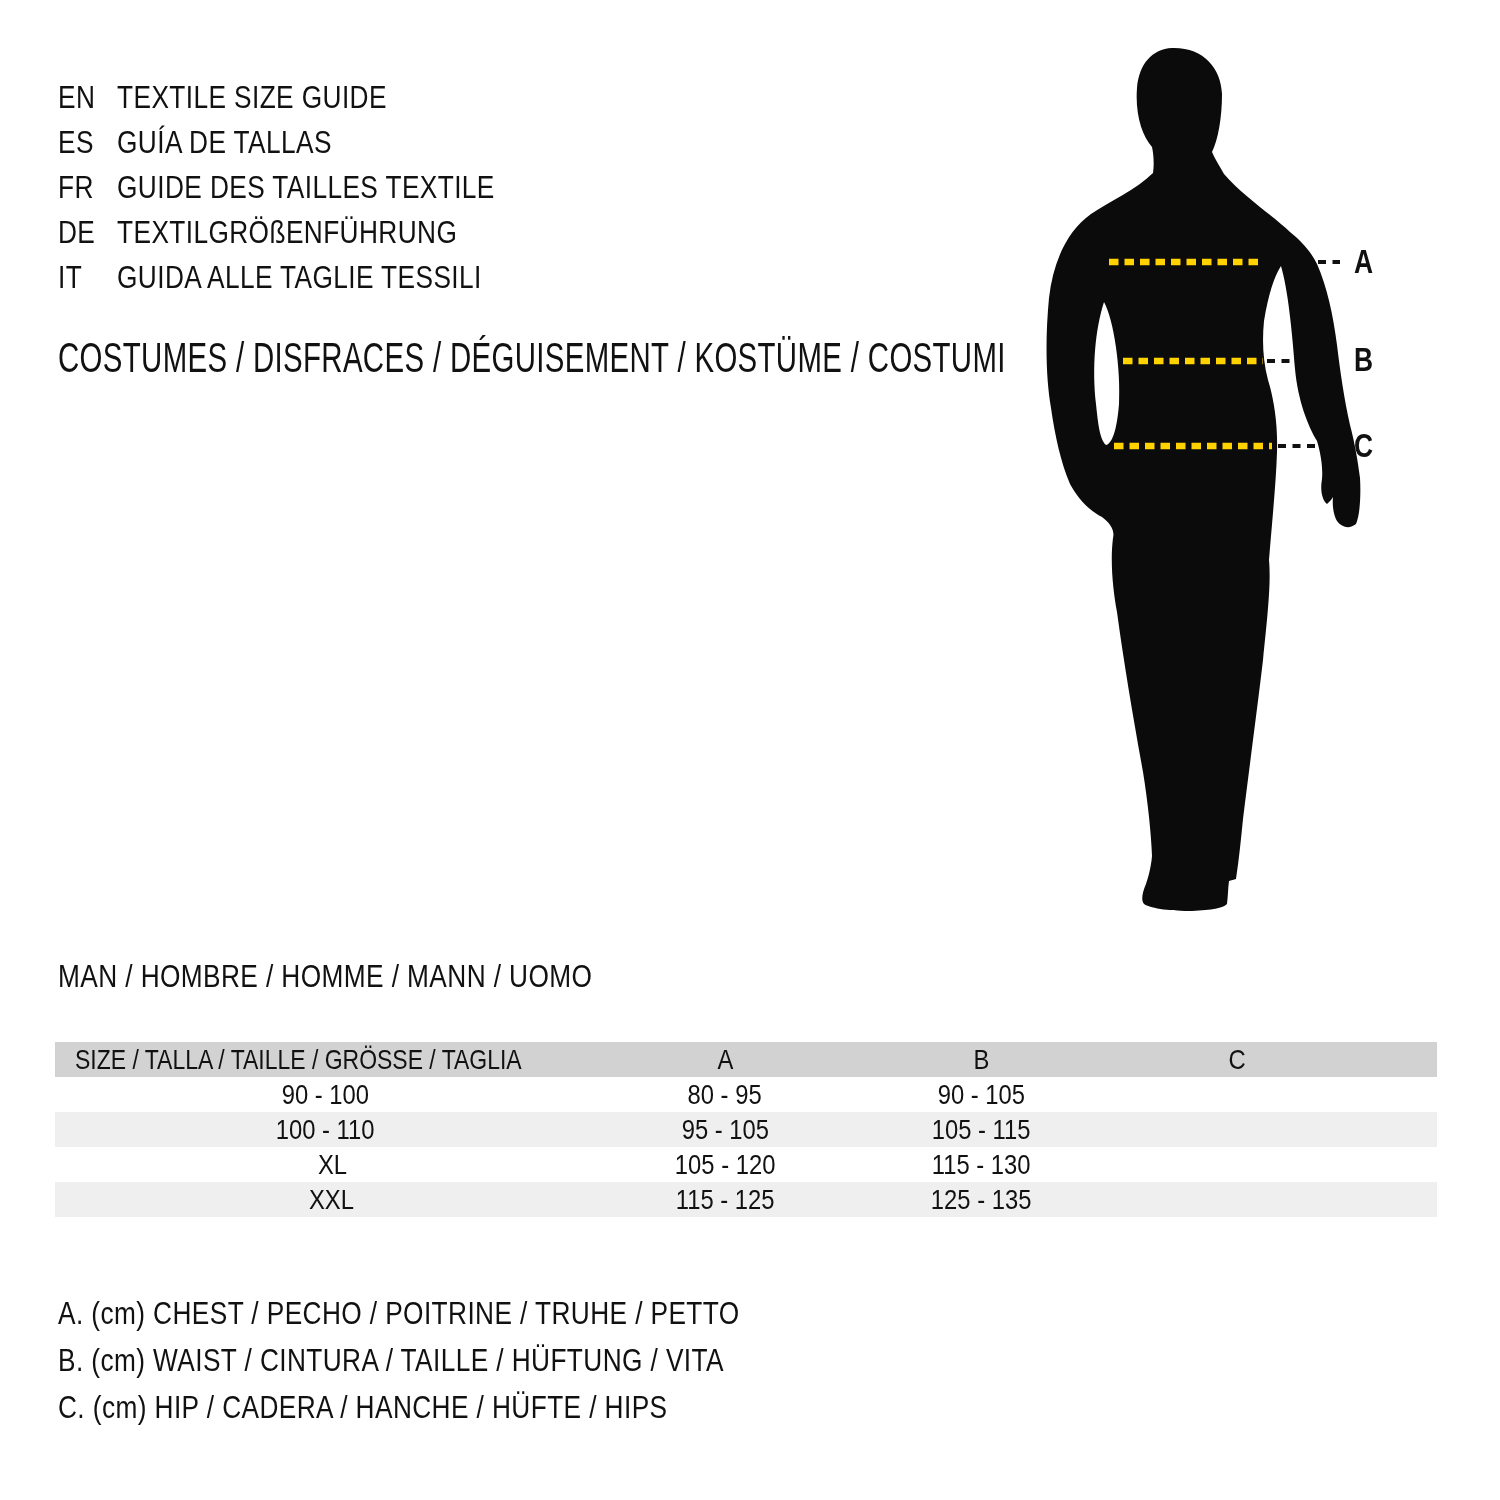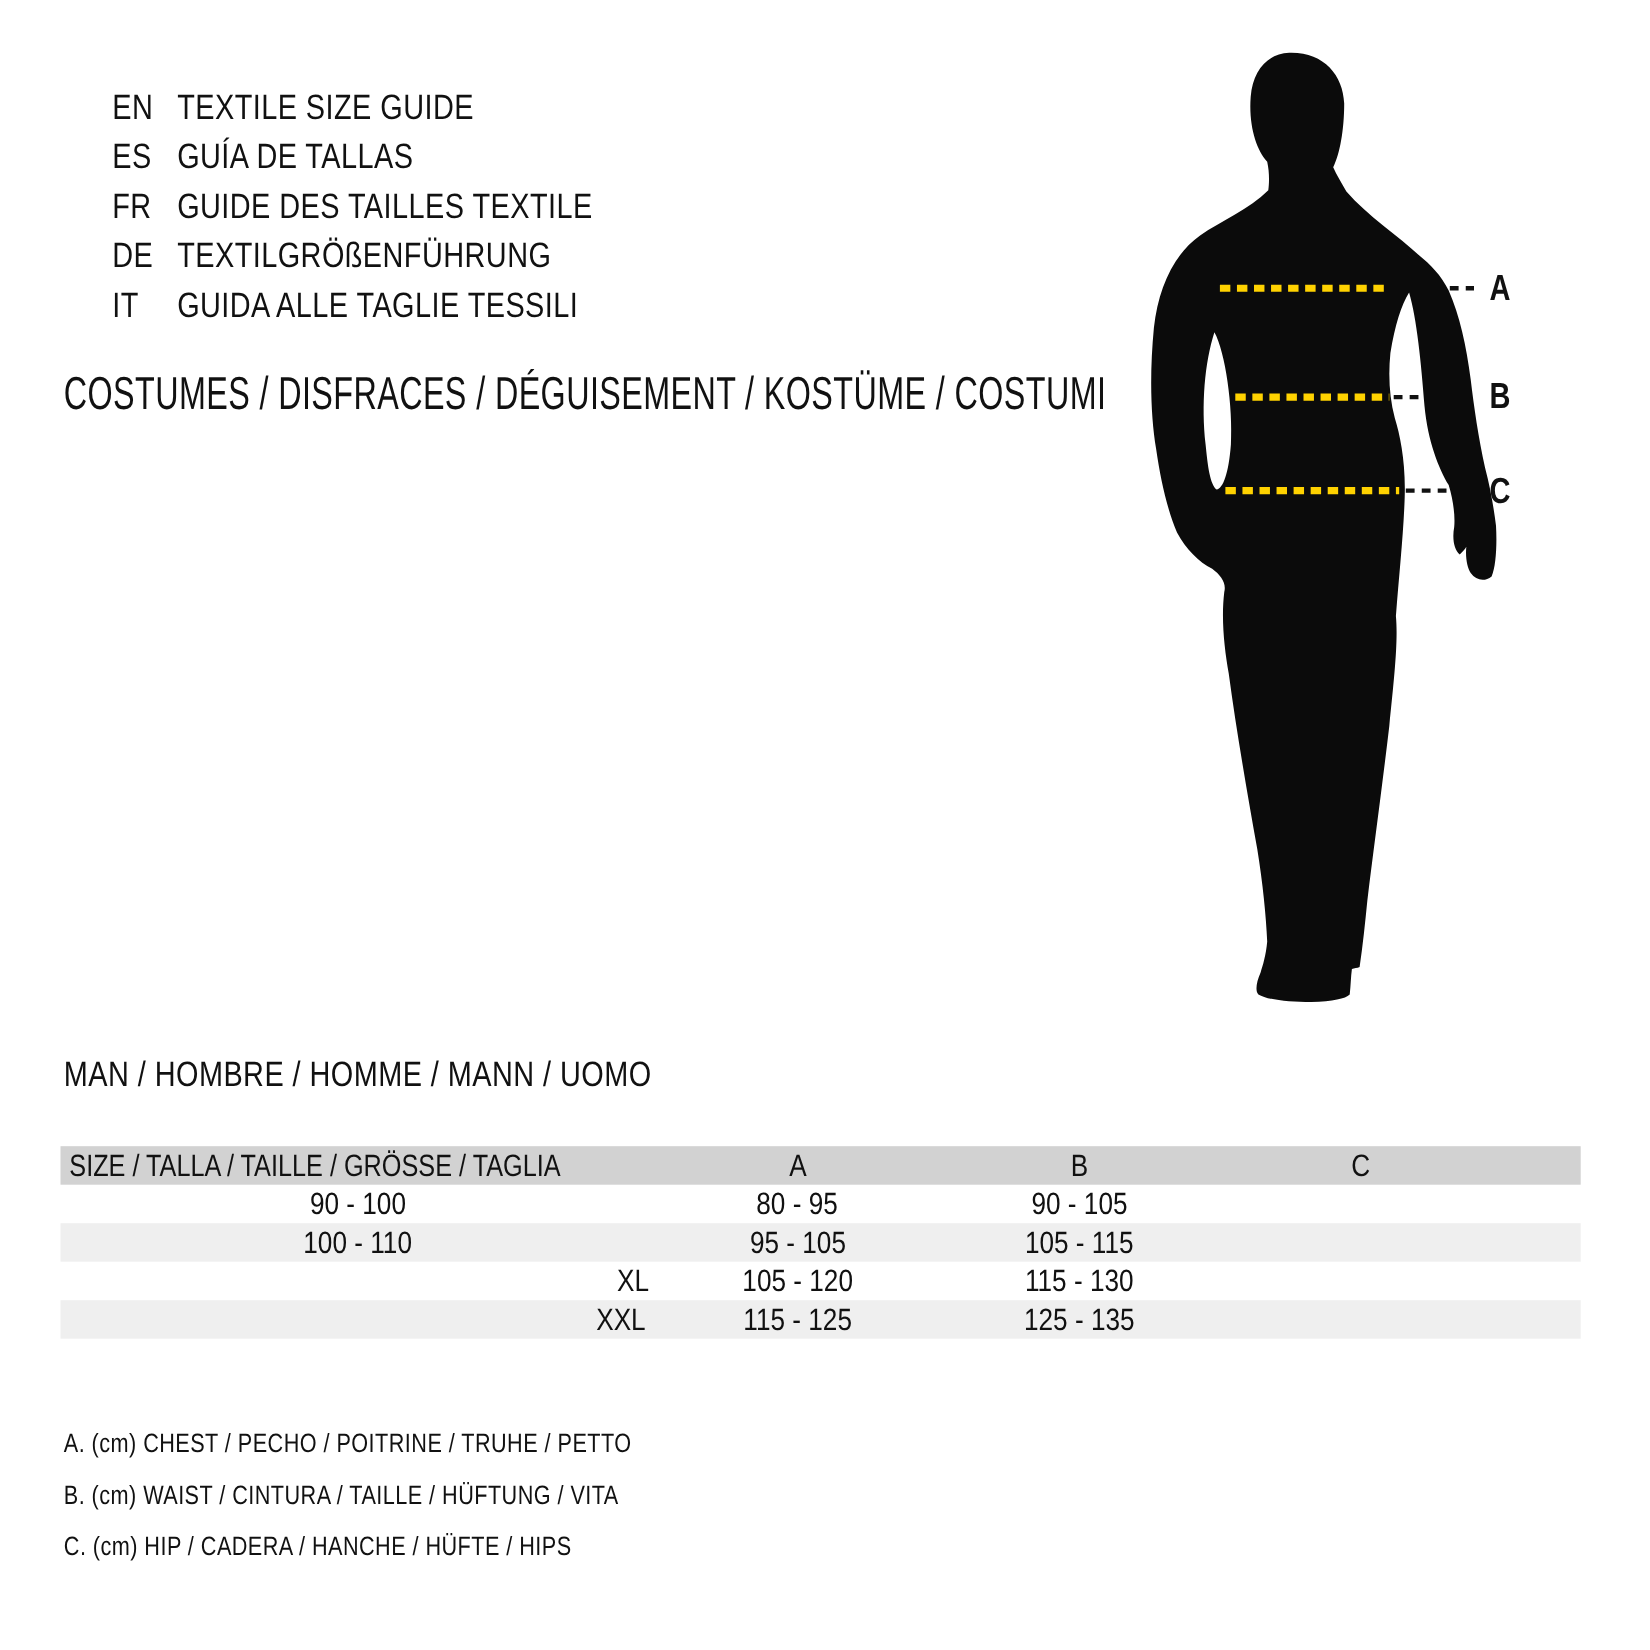--- a/index.html
+++ b/index.html
@@ -9,21 +9,21 @@
   }
   .cx{display:inline-block;transform-origin:0 50%;white-space:nowrap;}
   .cx70{transform:scaleX(.70);}
   .cx80{transform:scaleX(.80);}
   .cx82{transform:scaleX(.82);}
   .cx85{transform:scaleX(.85);}
   .cxc{transform-origin:50% 50%;}
 
   
   .lang-list{position:absolute;left:58px;top:79px;}
-  .lang-row{height:36px;line-height:36px;margin-bottom:9px;font-size:32px;letter-spacing:.5px;margin-left:44px;}
+  .lang-row{height:36px;line-height:36px;margin-bottom:9px;font-size:32px;letter-spacing:.5px;}
   .lang-code{display:inline-block;width:72px;}
 
   
   .category{position:absolute;left:58px;top:336px;margin:0;font-size:42px;font-weight:normal;
     line-height:44px;letter-spacing:.5px;}
 
   
   .fig-svg{position:absolute;left:0;top:0;width:1500px;height:1500px;pointer-events:none;}
   .fig-label{position:absolute;font-size:33px;font-weight:bold;line-height:34px;}
   .fig-label-a{left:1354px;top:245px;}
@@ -31,26 +31,26 @@
   .fig-label-c{left:1354px;top:429px;}
 
   
   .gender{position:absolute;left:58px;top:960px;font-size:32px;line-height:32px;letter-spacing:.5px;}
 
   
   .size-table{position:absolute;left:55px;top:1042px;width:1382px;font-size:28px;}
   .t-row{display:grid;grid-template-columns:540px 260px 252px 260px 1fr;height:35px;line-height:35px;align-items:center;}
   .t-head{background:#d2d2d2;}
   .t-row.alt{background:#efefef;}
-  .t-cell-label{text-align:right;padding-left:8px;}
+  .t-cell-label{text-align:center;padding-left:20px;}
   .t-cell-val{text-align:center;}
 
   
   .legend{position:absolute;left:58px;top:1297px;}
-  .legend-row{height:32px;line-height:32px;margin-bottom:15px;font-size:24px;letter-spacing:.5px;}
+  .legend-row{height:32px;line-height:32px;margin-bottom:15px;font-size:32px;letter-spacing:.5px;}
 </style>
 </head>
 <body>
 
 <div class="canvas">
 
   <div class="lang-list">
     <div class="lang-row">
       <span class="cx cx82"><span class="lang-code">EN</span><span>TEXTILE SIZE GUIDE</span></span>
     </div>

